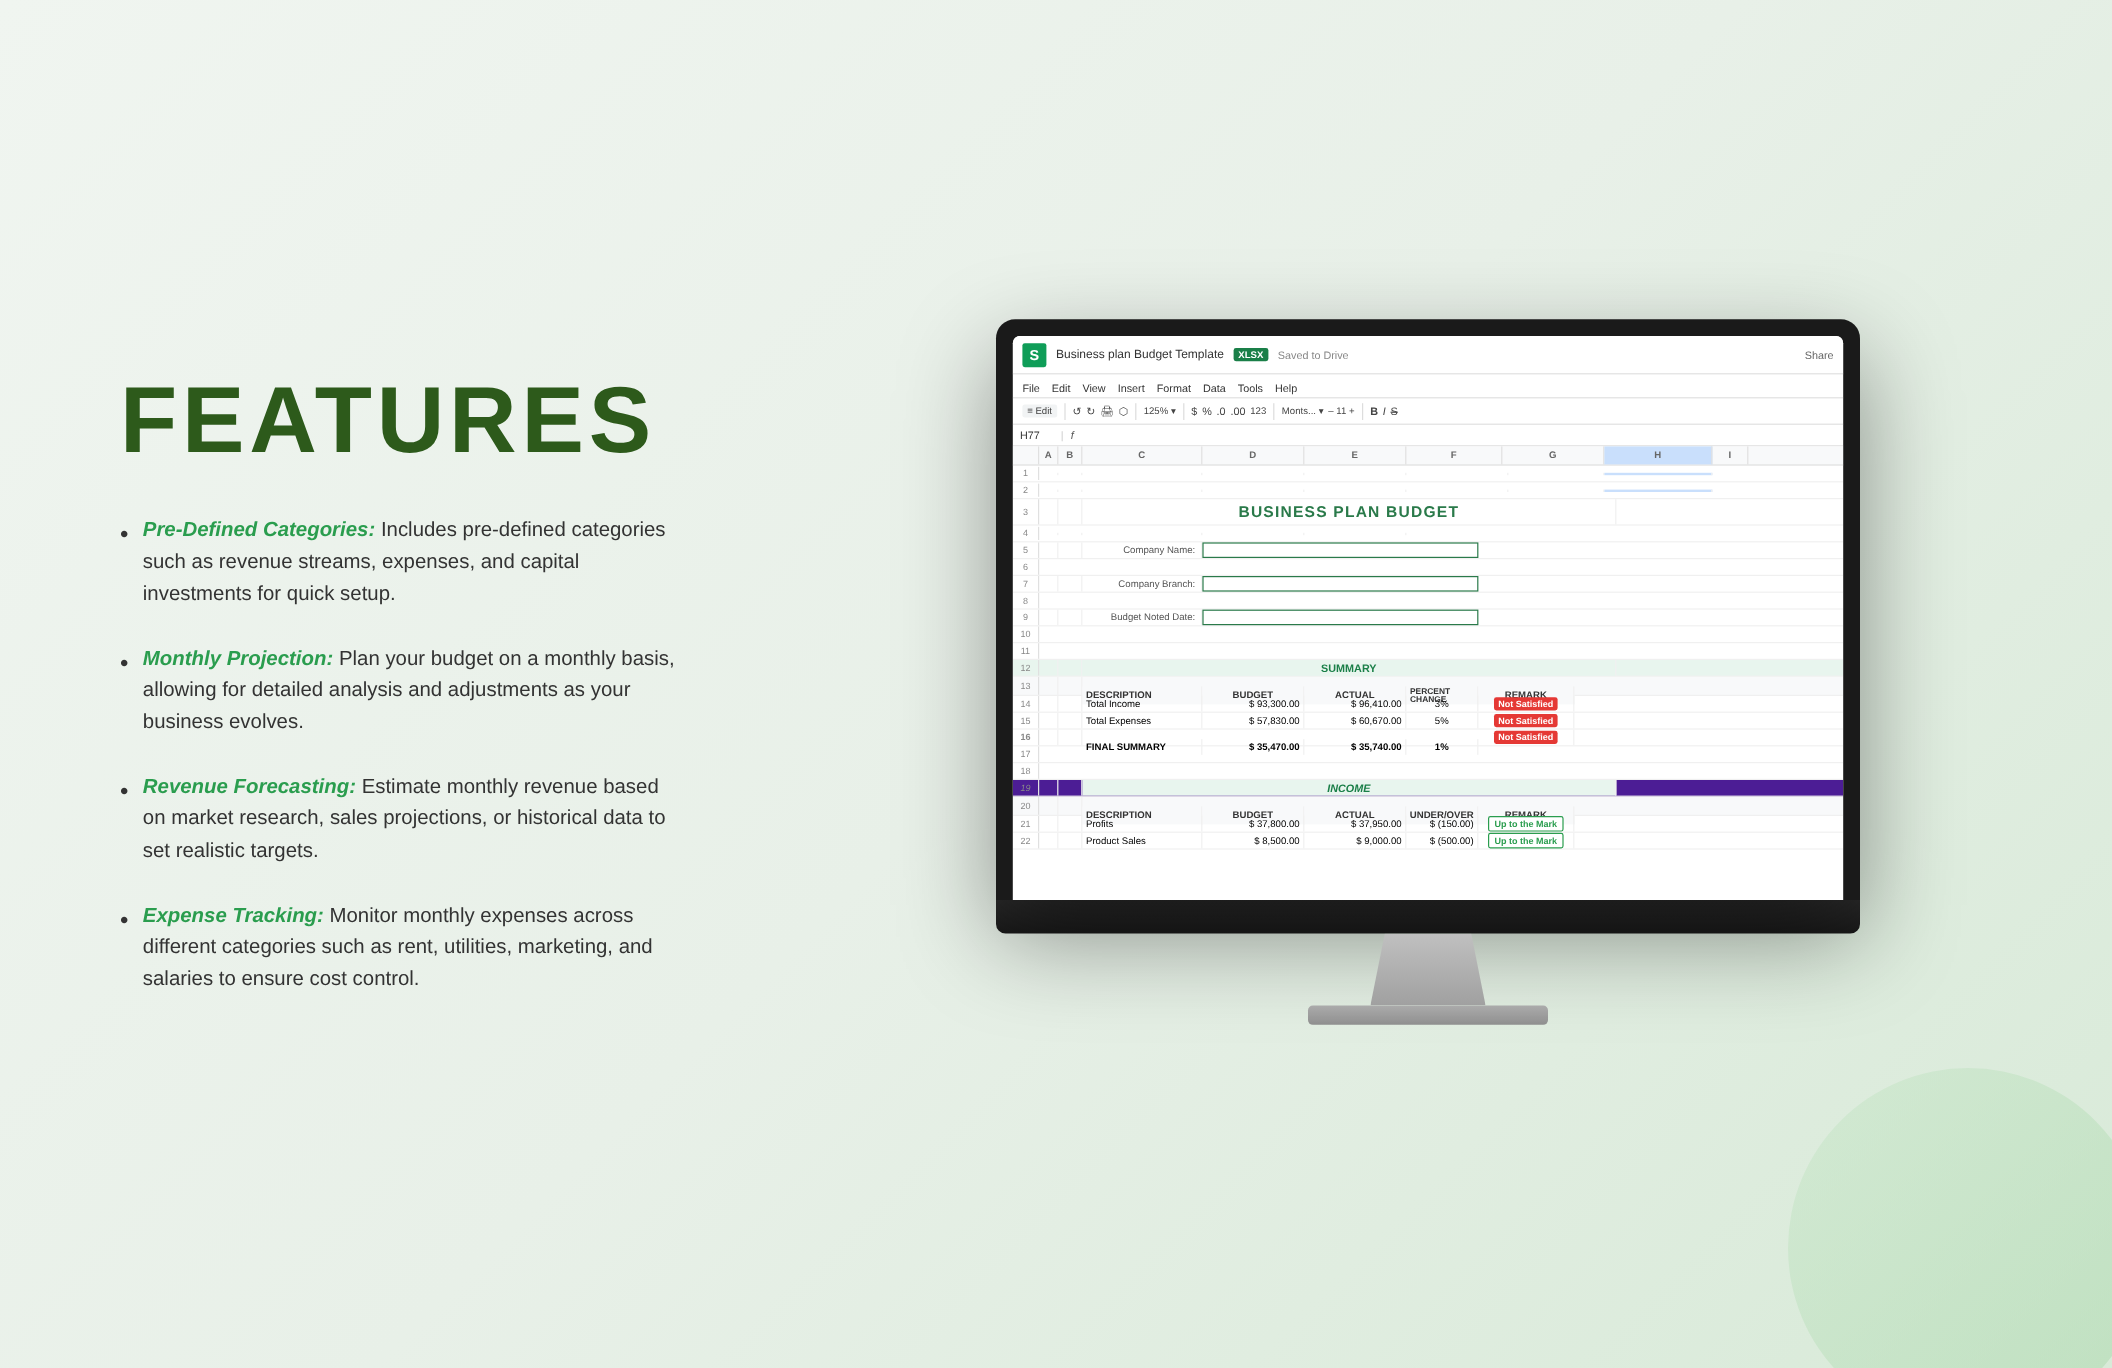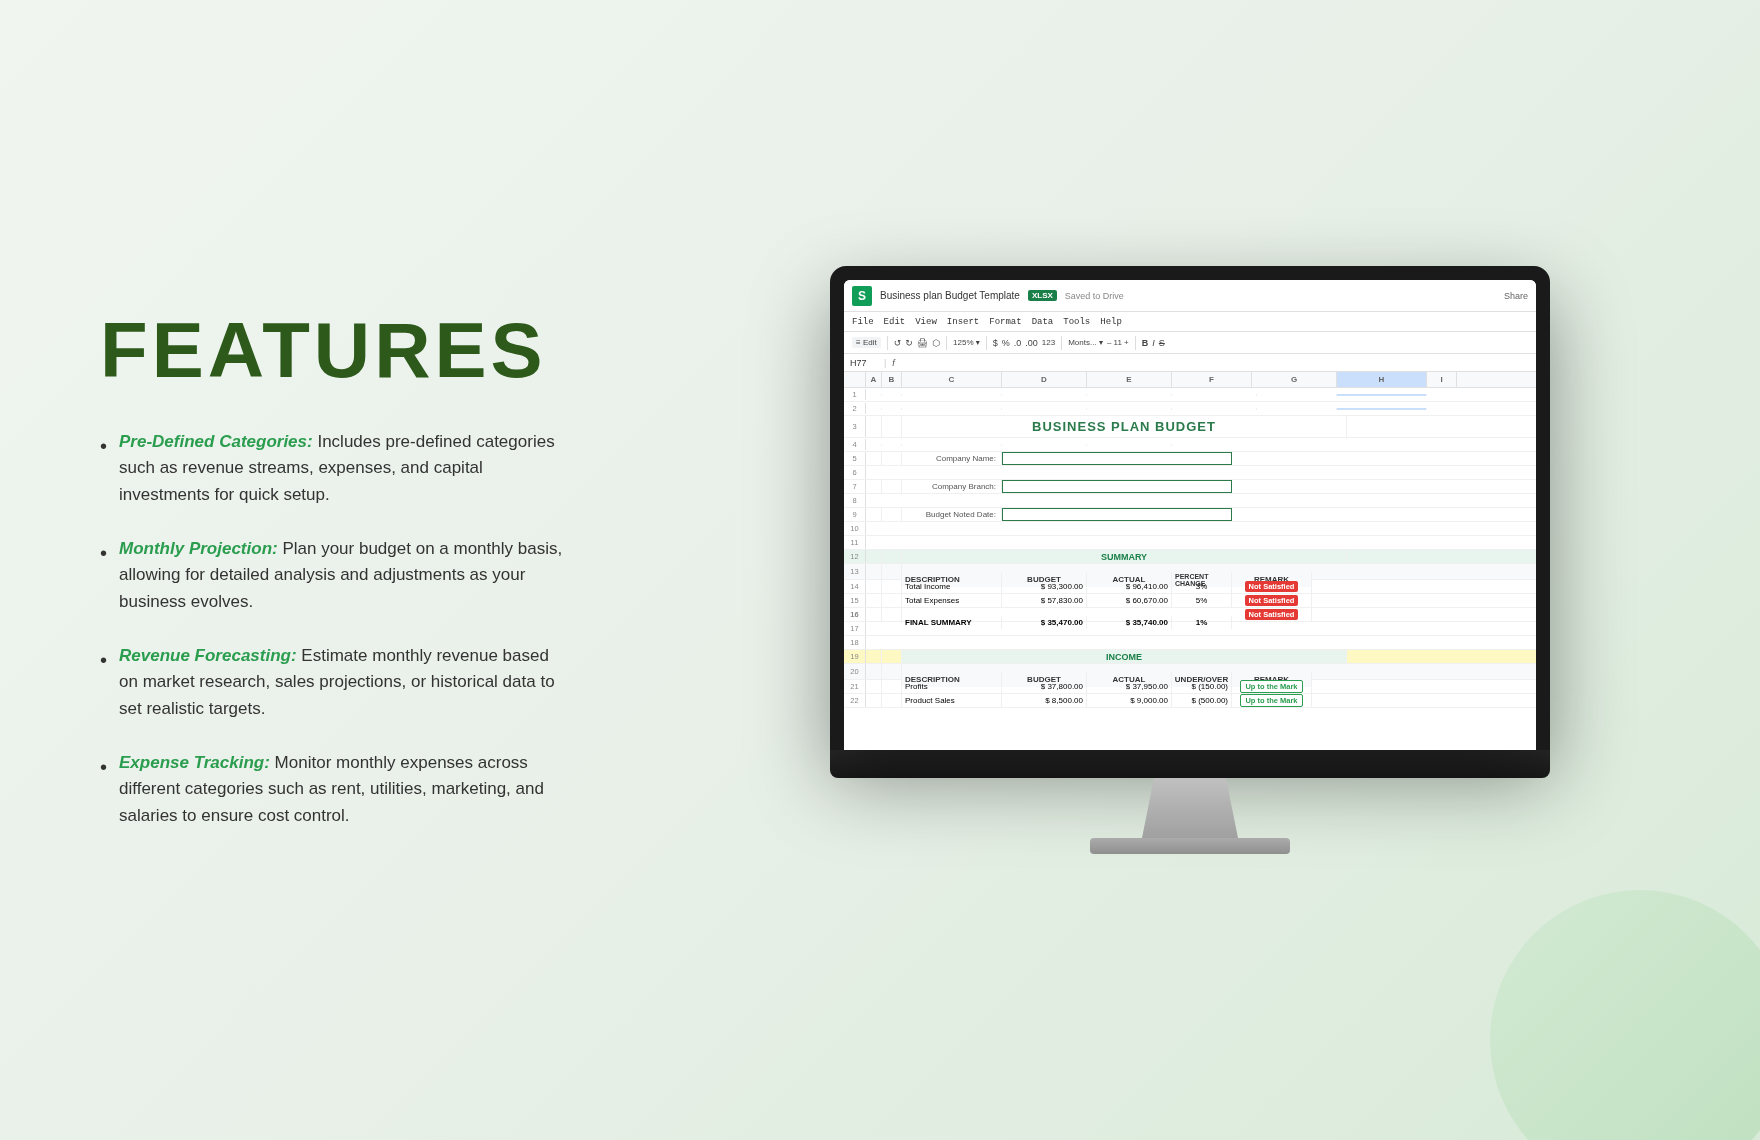--- a/index.html
+++ b/index.html
@@ -166,22 +166,21 @@
     }
 
     .sheets-menubar {
       display: flex;
       gap: 10px;
       padding: 2px 8px;
       font-size: 9px;
       color: #333;
       border-bottom: 1px solid #e0e0e0;
       height: 20px;
-      align-items: center;
-      font-family: Liberation Mono, monospace;
+      align-items: flex-end;
     }
 
     .sheets-toolbar {
       display: flex;
       align-items: center;
       padding: 2px 8px;
       border-bottom: 1px solid #e0e0e0;
       height: 22px;
       gap: 4px;
       font-size: 9px;
@@ -364,21 +363,22 @@
       border-radius: 2px;
       text-align: center;
       white-space: nowrap;
     }
 
     .final-summary-row {
       font-weight: 700;
     }
 
     .income-section-header {
-      background: #fef9c3;
+      background: #4c1d95;
+      font-style: italic;
     }
 
     .green-decoration {
       position: absolute;
       bottom: -50px;
       right: -30px;
       width: 300px;
       height: 300px;
       background: linear-gradient(135deg, #c8e6c9 0%, #a5d6a7 100%);
       border-radius: 50%;

